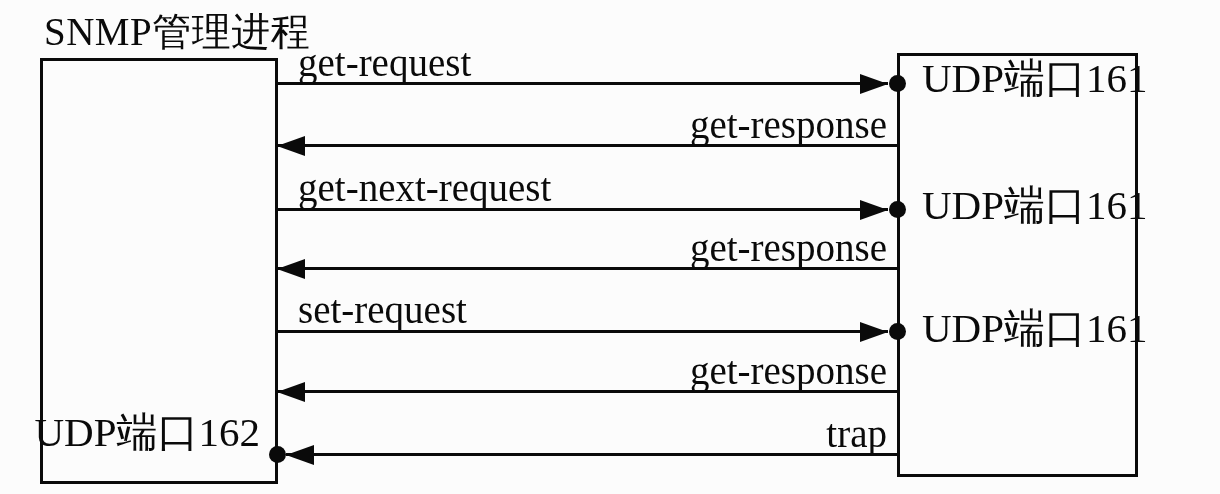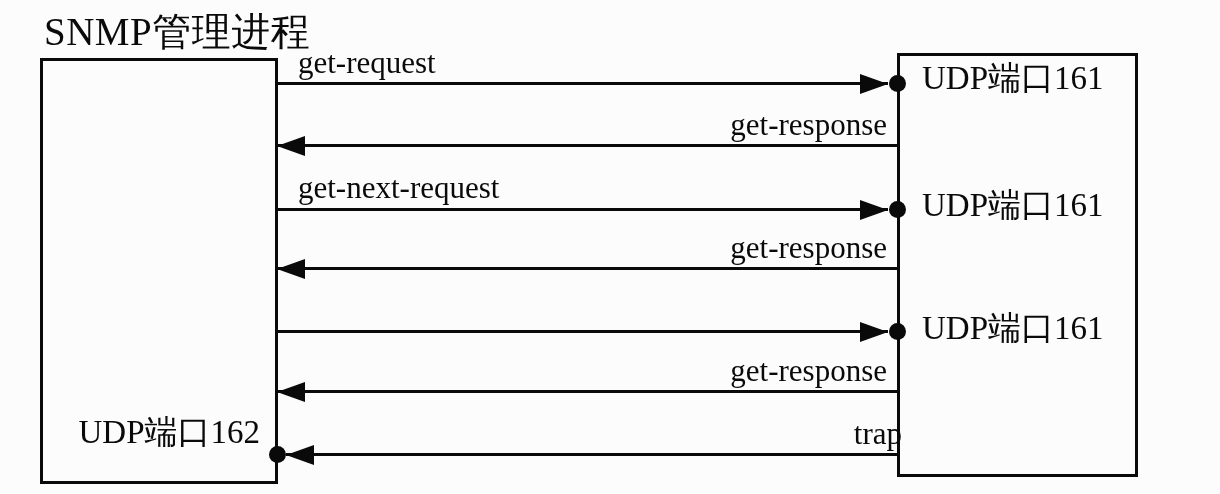--- a/index.html
+++ b/index.html
@@ -60,37 +60,37 @@
   .a2 { left: 277px; top: 144px; width: 621px; }
   .a3 { left: 277px; top: 208px; width: 611px; }
   .a4 { left: 277px; top: 267px; width: 621px; }
   .a5 { left: 277px; top: 330px; width: 611px; }
   .a6 { left: 277px; top: 390px; width: 621px; }
   .a7 { left: 286px; top: 453px; width: 612px; }
 
   
   .msg-label {
     position: absolute;
-    font-size: 31px;
+    font-size: 39px;
     line-height: 37px;
     white-space: nowrap;
     text-align: right;
   }
   .ml0 { left: 298px;  top: 44px;  }
   .ml1 { right: 333px; top: 106px; }
   .ml2 { left: 298px;  top: 169px; font-family: Liberation Serif, serif; }
   .ml3 { right: 333px; top: 229px; }
   .ml4 { left: 298px;  top: 291px; }
   .ml5 { right: 333px; top: 352px; }
-  .ml6 { right: 318px; top: 415px; }
+  .ml6 { right: 333px; top: 415px; }
 
   
   .port-label {
     position: absolute;
-    font-size: 33px;
+    font-size: 41px;
     line-height: 38px;
     white-space: nowrap;
   }
   .pt0 { left: 922px; top: 59px;  }
   .pt1 { left: 922px; top: 186px; }
   .pt2 { left: 922px; top: 309px; }
   .port-left { right: 960px; top: 413px; }
 
   
   .dot {
@@ -120,20 +120,21 @@
   <div class="arrow right a3"></div>
   <div class="arrow left  a4"></div>
   <div class="arrow right a5"></div>
   <div class="arrow left  a6"></div>
   <div class="arrow left  a7"></div>
 
   <div class="msg-label ml0">get-request</div>
   <div class="msg-label ml1">get-response</div>
   <div class="msg-label ml2">get-next-request</div>
   <div class="msg-label ml3">get-response</div>
+  <div class="msg-label ml4">set-request</div>
   <div class="msg-label ml5">get-response</div>
   <div class="msg-label ml6">trap</div>
 
   <div class="port-label pt0">UDP端口161</div>
   <div class="port-label pt1">UDP端口161</div>
   <div class="port-label pt2">UDP端口161</div>
 
   <div class="port-label port-left">UDP端口162</div>
 
   <div class="dot d1"></div>

